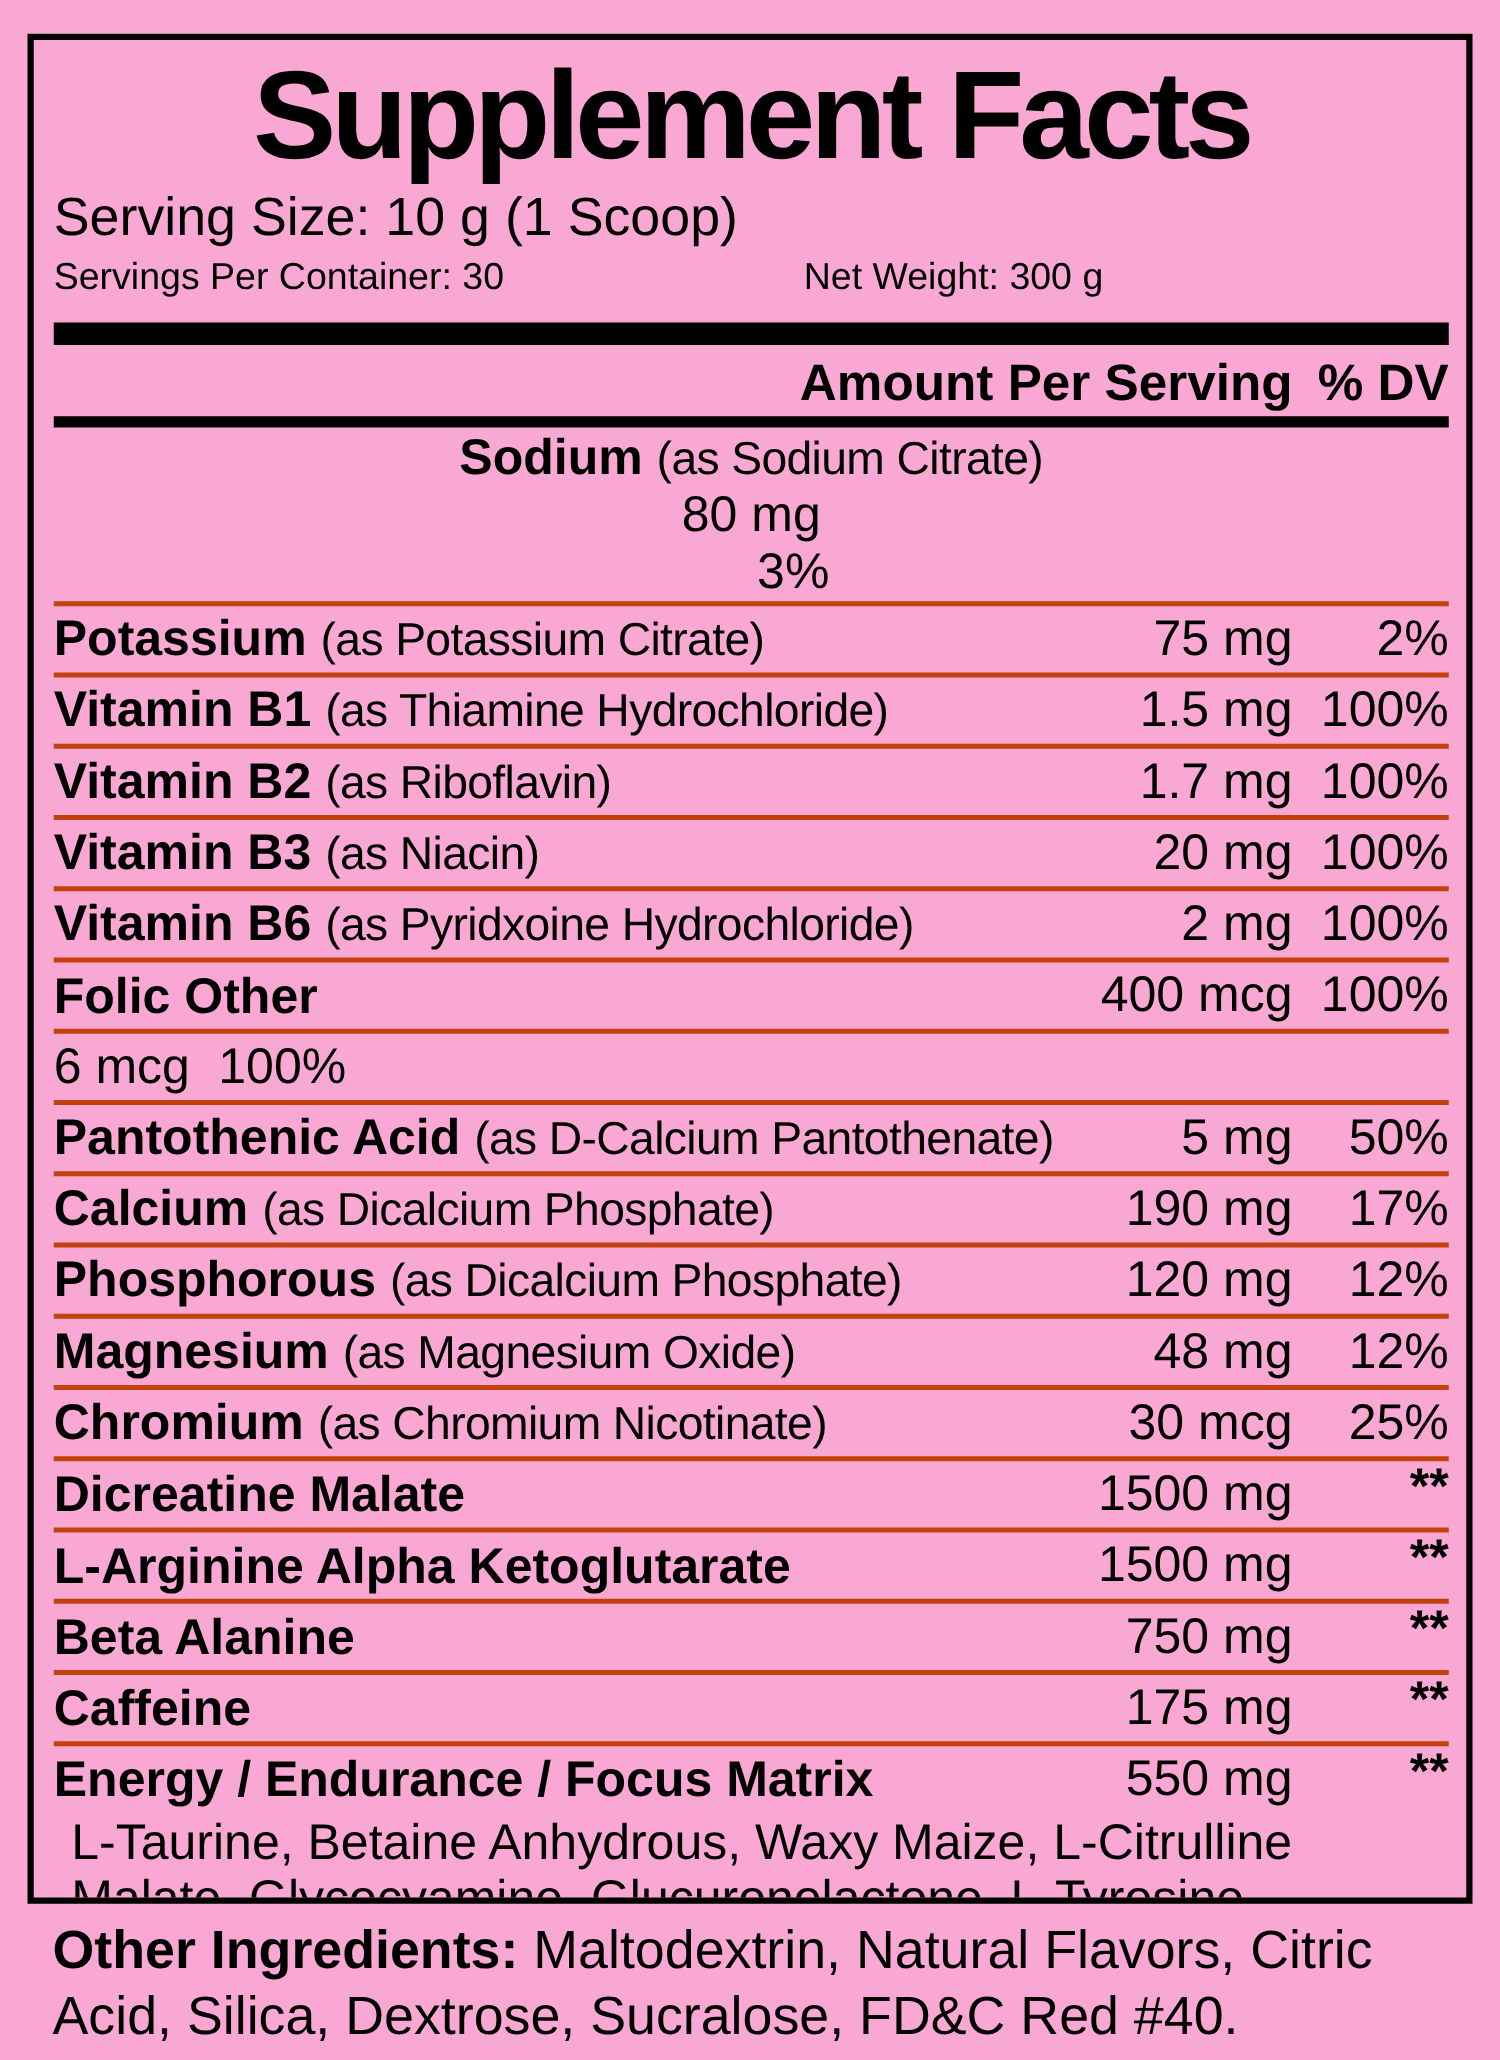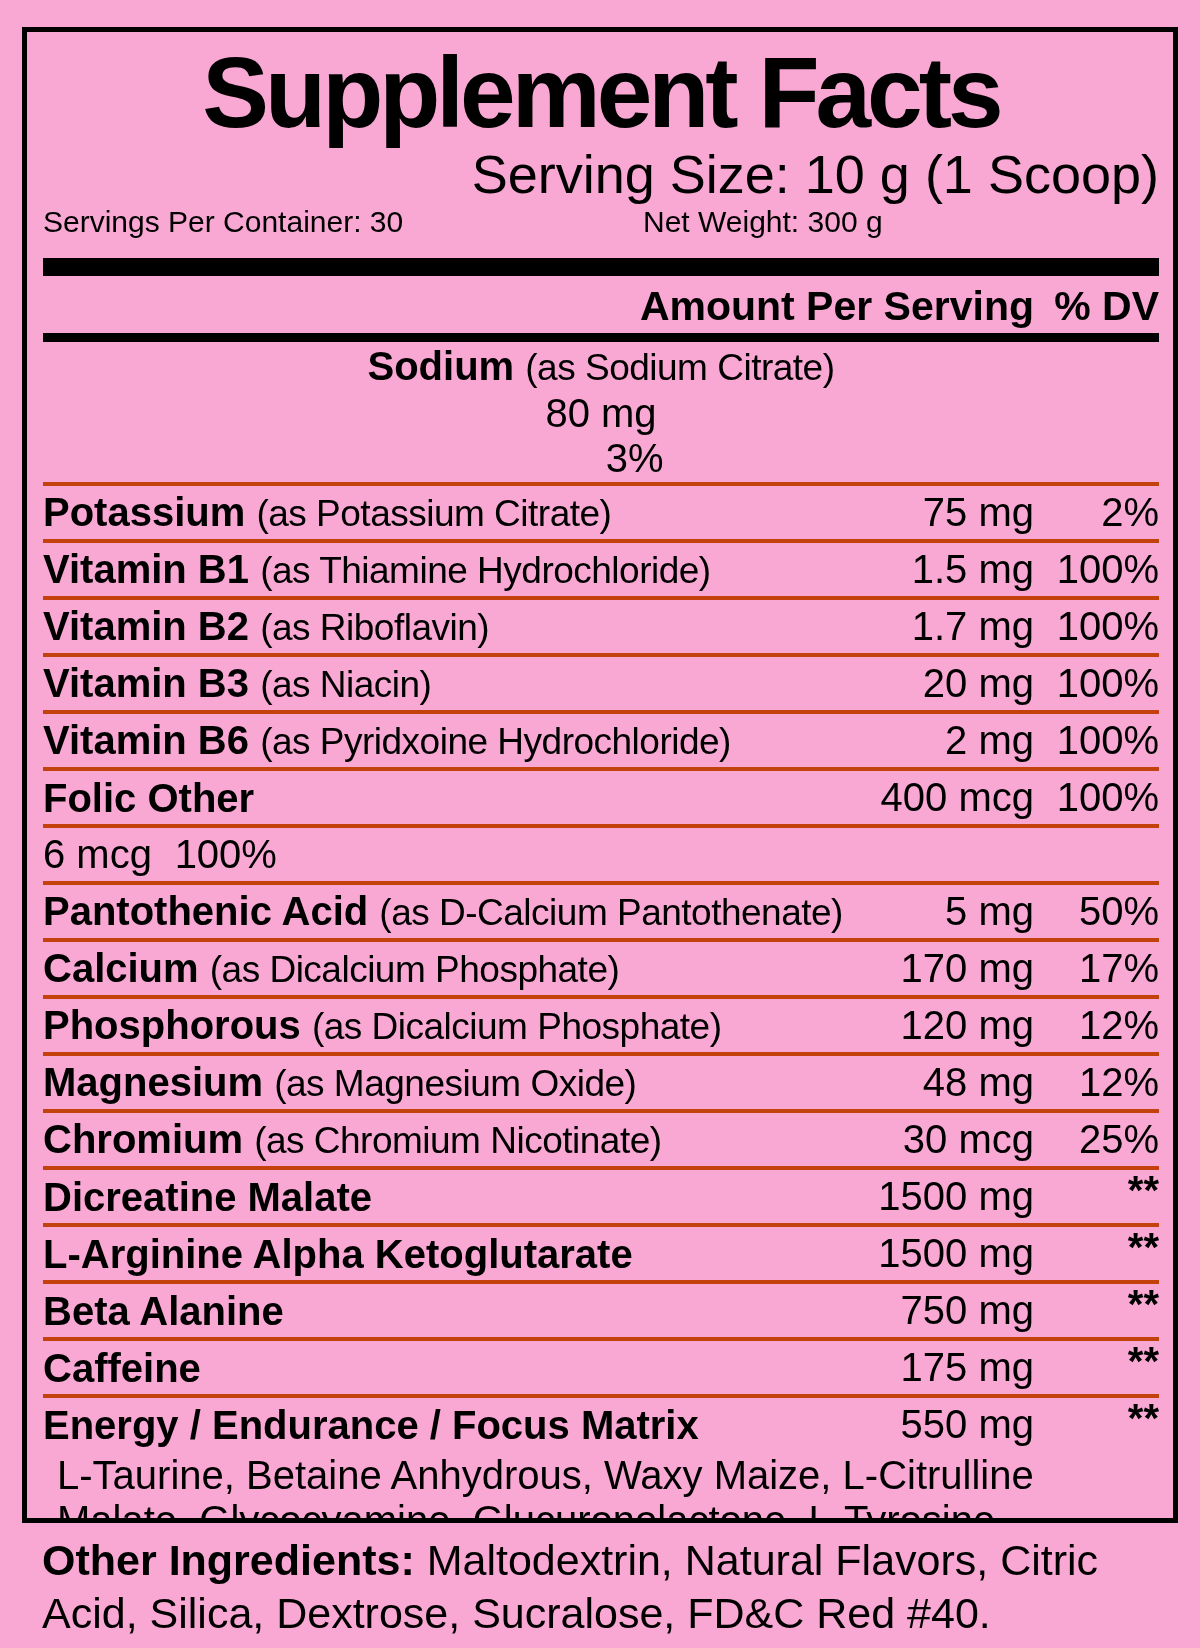--- a/index.html
+++ b/index.html
@@ -29,23 +29,22 @@
   .title {
     margin: 2px 0 6px 0;
     text-align: center;
     font-weight: bold;
     font-size: 100px;
     letter-spacing: -4px;
     line-height: 1.04;
     white-space: nowrap;
   }
   .serv-line {
-    font-size: 54px;
+    font-size: 43px;
     line-height: 48px;
-    text-align: right;
   }
   .serv-row {
     display: flex;
     font-size: 30px;
     line-height: 48px;
   }
   .spc {
     width: 600px;
     flex: 0 0 auto;
   }
@@ -182,21 +181,21 @@
           <div class="cell-amt">6 mcg</div>
           <div class="cell-dv">100%</div>
         </div>
         <div class="row">
           <div class="cell-name"><span class="nm">Pantothenic Acid</span> <span class="dt">(as D-Calcium Pantothenate)</span></div>
           <div class="cell-amt">5 mg</div>
           <div class="cell-dv">50%</div>
         </div>
         <div class="row">
           <div class="cell-name"><span class="nm">Calcium</span> <span class="dt">(as Dicalcium Phosphate)</span></div>
-          <div class="cell-amt">170 mg</div>
+          <div class="cell-amt">190 mg</div>
           <div class="cell-dv">17%</div>
         </div>
         <div class="row">
           <div class="cell-name"><span class="nm">Phosphorous</span> <span class="dt">(as Dicalcium Phosphate)</span></div>
           <div class="cell-amt">120 mg</div>
           <div class="cell-dv">12%</div>
         </div>
         <div class="row">
           <div class="cell-name"><span class="nm">Magnesium</span> <span class="dt">(as Magnesium Oxide)</span></div>
           <div class="cell-amt">48 mg</div>

